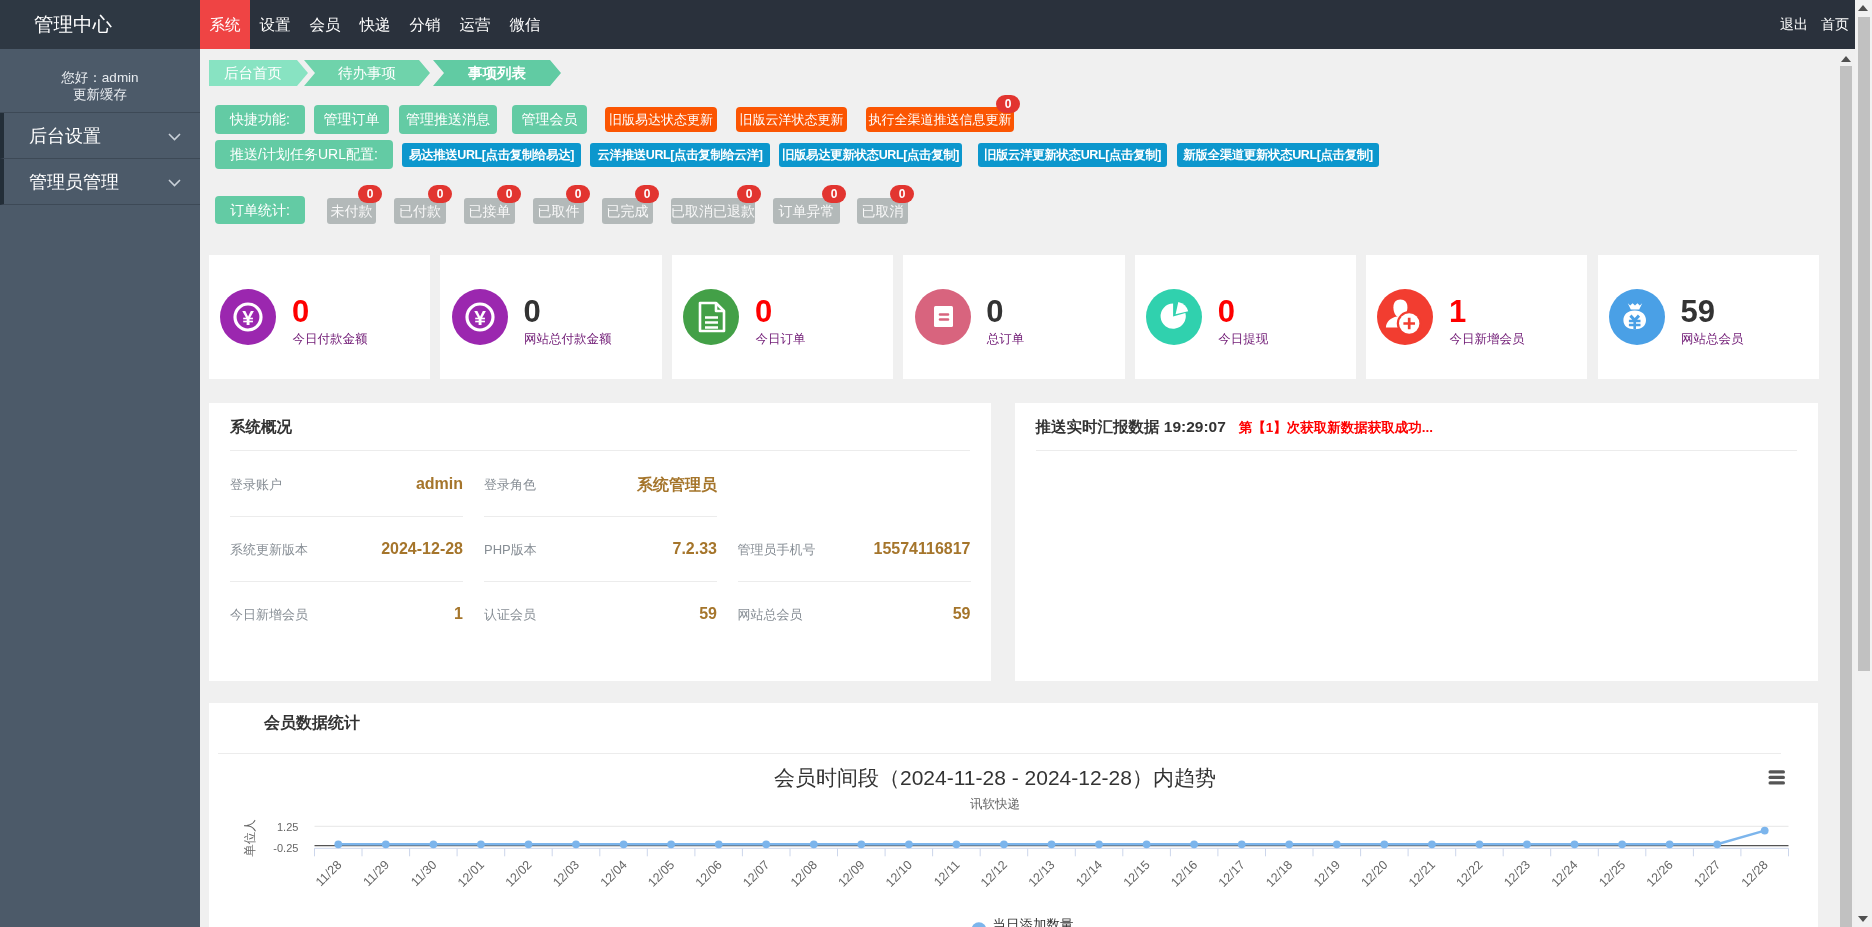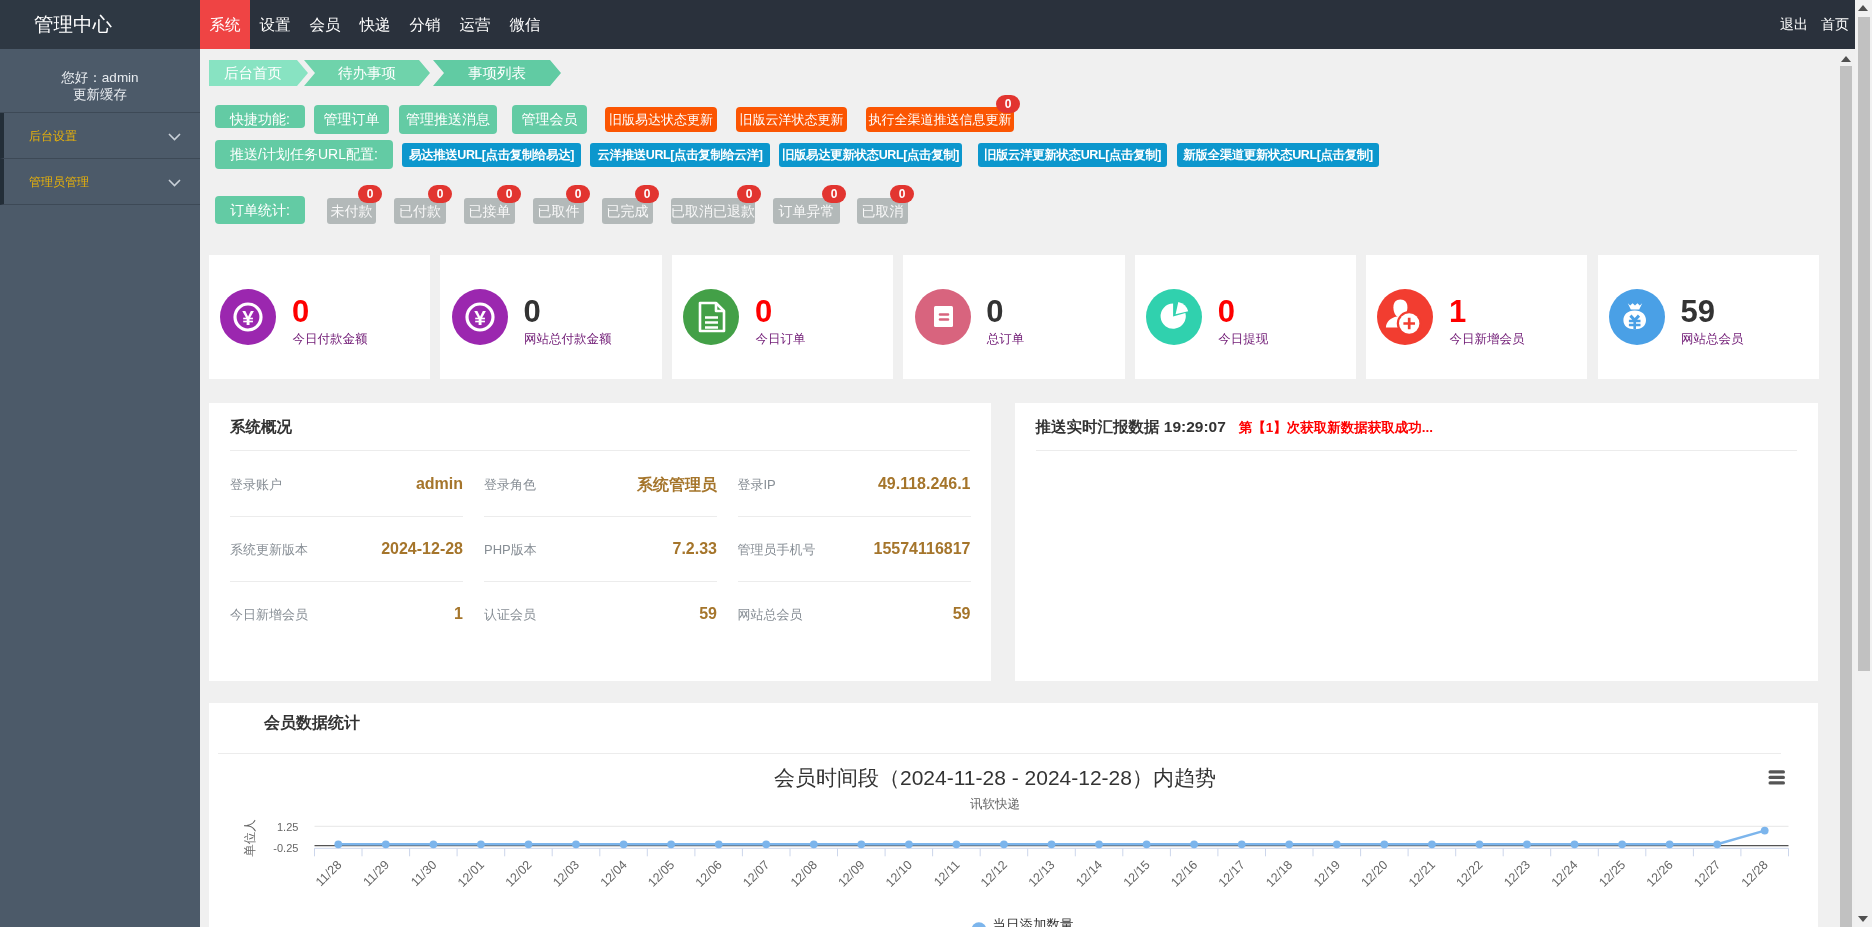--- a/index.html
+++ b/index.html
@@ -10,29 +10,29 @@
 #brand { position:absolute; left:0; top:0; width:200px; height:49px; background:#2e3843; color:#fff; font-size:19.5px; line-height:49px; padding-left:34px; }
 .nav { position:absolute; left:200px; top:0; height:49px; }
 .nav a { display:inline-block; width:50px; height:49px; line-height:49px; text-align:center; color:#fff; font-size:15.5px; text-decoration:none; }
 .nav a.active { background:#ef4444; }
 #topright { position:absolute; right:6px; top:0; height:49px; line-height:49px; color:#fff; font-size:14px; }
 #topright span { margin-left:13px; }
 
 #sidebar { position:absolute; left:0; top:49px; width:200px; height:878px; background:#4c5a69; z-index:20; }
 #hello { margin-top:20px; text-align:center; color:#e8ecf0; font-size:13.5px; line-height:17px; }
 #menu { margin-top:9px; border-top:1px solid #3d4956; }
-.mitem { position:relative; height:46px; line-height:46px; border-bottom:1px solid #3d4956; border-left:4px solid #232e38; color:#eab308; font-size:12px; padding-left:25px; }
+.mitem { position:relative; height:46px; line-height:46px; border-bottom:1px solid #3d4956; border-left:4px solid #232e38; color:#ffffff; font-size:18px; padding-left:25px; }
 .mitem svg { position:absolute; right:19px; top:20px; }
 
 #main { position:absolute; left:200px; top:49px; width:1638px; height:878px; }
 
 .bc { position:absolute; top:11px; height:26px; line-height:26px; color:#fff; font-size:14.5px; text-align:center; white-space:nowrap; }
 .bc1 { left:9px; width:99px; background:#88e3c2; clip-path:polygon(0 0, calc(100% - 11px) 0, 100% 50%, calc(100% - 11px) 100%, 0 100%); padding-right:11px; }
 .bc2 { left:104px; width:126px; background:#6fd3ab; clip-path:polygon(0 0, calc(100% - 11px) 0, 100% 50%, calc(100% - 11px) 100%, 0 100%, 11px 50%); padding-left:11px; padding-right:11px; }
-.bc3 { left:233px; width:128px; background:#61cba3; clip-path:polygon(0 0, calc(100% - 11px) 0, 100% 50%, calc(100% - 11px) 100%, 0 100%, 11px 50%); padding-left:11px; padding-right:11px; }
+.bc3 { left:233px; width:128px; background:#61cba3; clip-path:polygon(0 0, calc(100% - 11px) 0, 100% 50%, calc(100% - 11px) 100%, 0 100%, 11px 50%); padding-left:11px; padding-right:11px;font-weight:bold; }
 
 .btn { position:absolute; color:#fff; text-align:center; border-radius:4px; white-space:nowrap; overflow:visible; }
 .green { background:#63cba4; font-size:14px; }
 .orange { background:#fb5502; font-size:13px; }
 .blue { background:#0c97cd; font-size:12.5px; font-weight:bold; border-radius:3px; letter-spacing:-0.4px; }
 .gray { background:#b3b9b9; font-size:14px; border-radius:3px; color:#f8f8f8; }
 .badge { position:absolute; width:24px; height:18px; line-height:18px; border-radius:9px; background:#e23530; color:#fff; font-size:12px; font-weight:bold; text-align:center; z-index:5; }
 
 .card { position:absolute; top:205.5px; width:221.4px; height:124.5px; background:#fff; }
 .circ { position:absolute; left:11.4px; top:34.5px; width:56px; height:56px; border-radius:50%; }
@@ -76,21 +76,21 @@
     <div class="mitem">管理员管理<svg width="13" height="8" viewBox="0 0 13 8">
           <path d="M1 1 L6.5 6.5 L12 1" stroke="#c9d1d9" stroke-width="1.6" fill="none"></path>
         </svg></div>
   </div>
 </div>
 <div id="main">
   <div class="bc bc1">后台首页</div>
   <div class="bc bc2">待办事项</div>
   <div class="bc bc3">事项列表</div>
 
-  <div class="btn green" style="left:15px; top:56px; width:90px; height:23px; line-height:29px;">快捷功能:</div>
+  <div class="btn green" style="left:15px; top:56px; width:90px; height:29px; line-height:29px;">快捷功能:</div>
   <div class="btn green" style="left:114px; top:56px; width:75px; height:29px; line-height:29px;">管理订单</div>
   <div class="btn green" style="left:199px; top:56px; width:98px; height:29px; line-height:29px;">管理推送消息</div>
   <div class="btn green" style="left:312px; top:56px; width:75px; height:29px; line-height:29px;">管理会员</div>
   <div class="btn orange" style="left:405px; top:58px; width:112px; height:25px; line-height:25px;">旧版易达状态更新</div>
   <div class="btn orange" style="left:536px; top:58px; width:111px; height:25px; line-height:25px;">旧版云洋状态更新</div>
   <div class="btn orange" style="left:666px; top:58px; width:148px; height:25px; line-height:25px;">执行全渠道推送信息更新<div class="badge" style="right:-6px; top:-12px;">0</div></div>
 
   <div class="btn green" style="left:15px; top:91px; width:178px; height:29px; line-height:29px;">推送/计划任务URL配置:</div>
   <div class="btn blue" style="left:202px; top:94px; width:179px; height:24px; line-height:24px;">易达推送URL[点击复制给易达]</div>
   <div class="btn blue" style="left:390px; top:94px; width:180px; height:24px; line-height:24px;">云洋推送URL[点击复制给云洋]</div>
@@ -173,24 +173,20 @@
   <div class="panel" id="pLeft">
     <div class="ptitle">系统概况</div>
     <div class="pdiv"></div>
     <div class="srow bb" style="left:21px; top:49px;">
         <span class="lab">登录账户</span>
         <span class="val">admin</span>
       </div>
     <div class="srow bb" style="left:275px; top:49px;">
         <span class="lab">登录角色</span>
         <span class="val">系统管理员</span>
-      </div>
-    <div class="srow bb" style="left:528.5px; top:49px;">
-        <span class="lab">登录IP</span>
-        <span class="val">49.118.246.1</span>
       </div>
     <div class="srow bb" style="left:21px; top:114px;">
         <span class="lab">系统更新版本</span>
         <span class="val">2024-12-28</span>
       </div>
     <div class="srow bb" style="left:275px; top:114px;">
         <span class="lab">PHP版本</span>
         <span class="val">7.2.33</span>
       </div>
     <div class="srow bb" style="left:528.5px; top:114px;">

